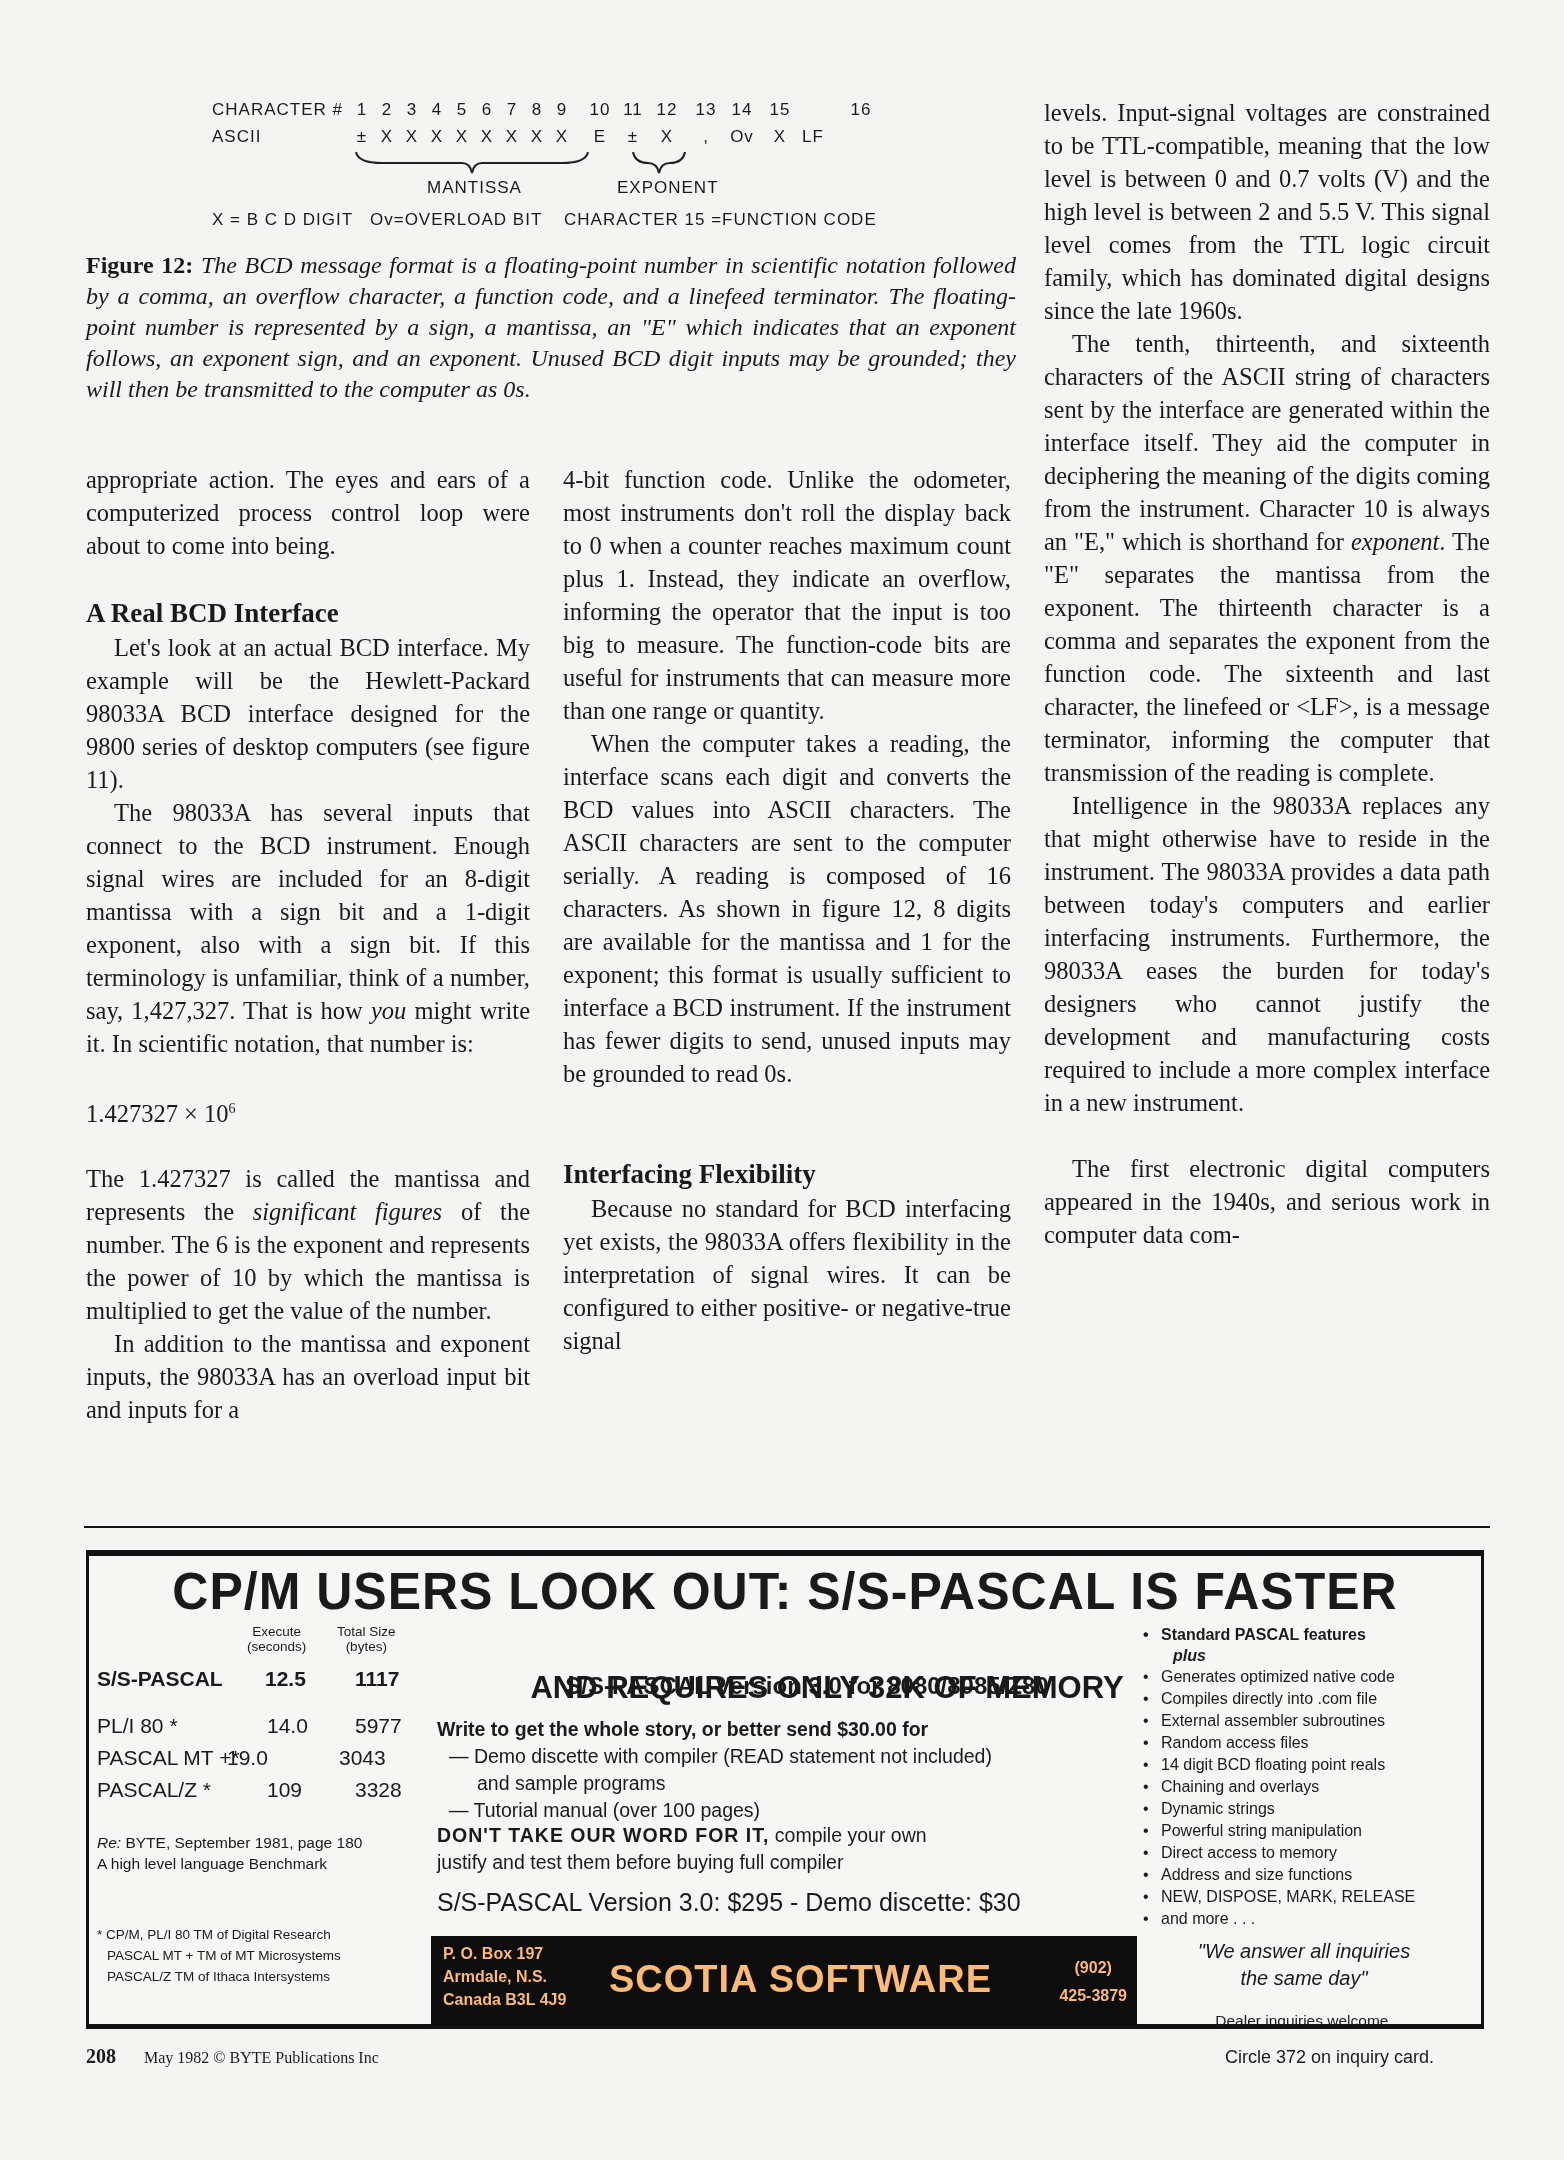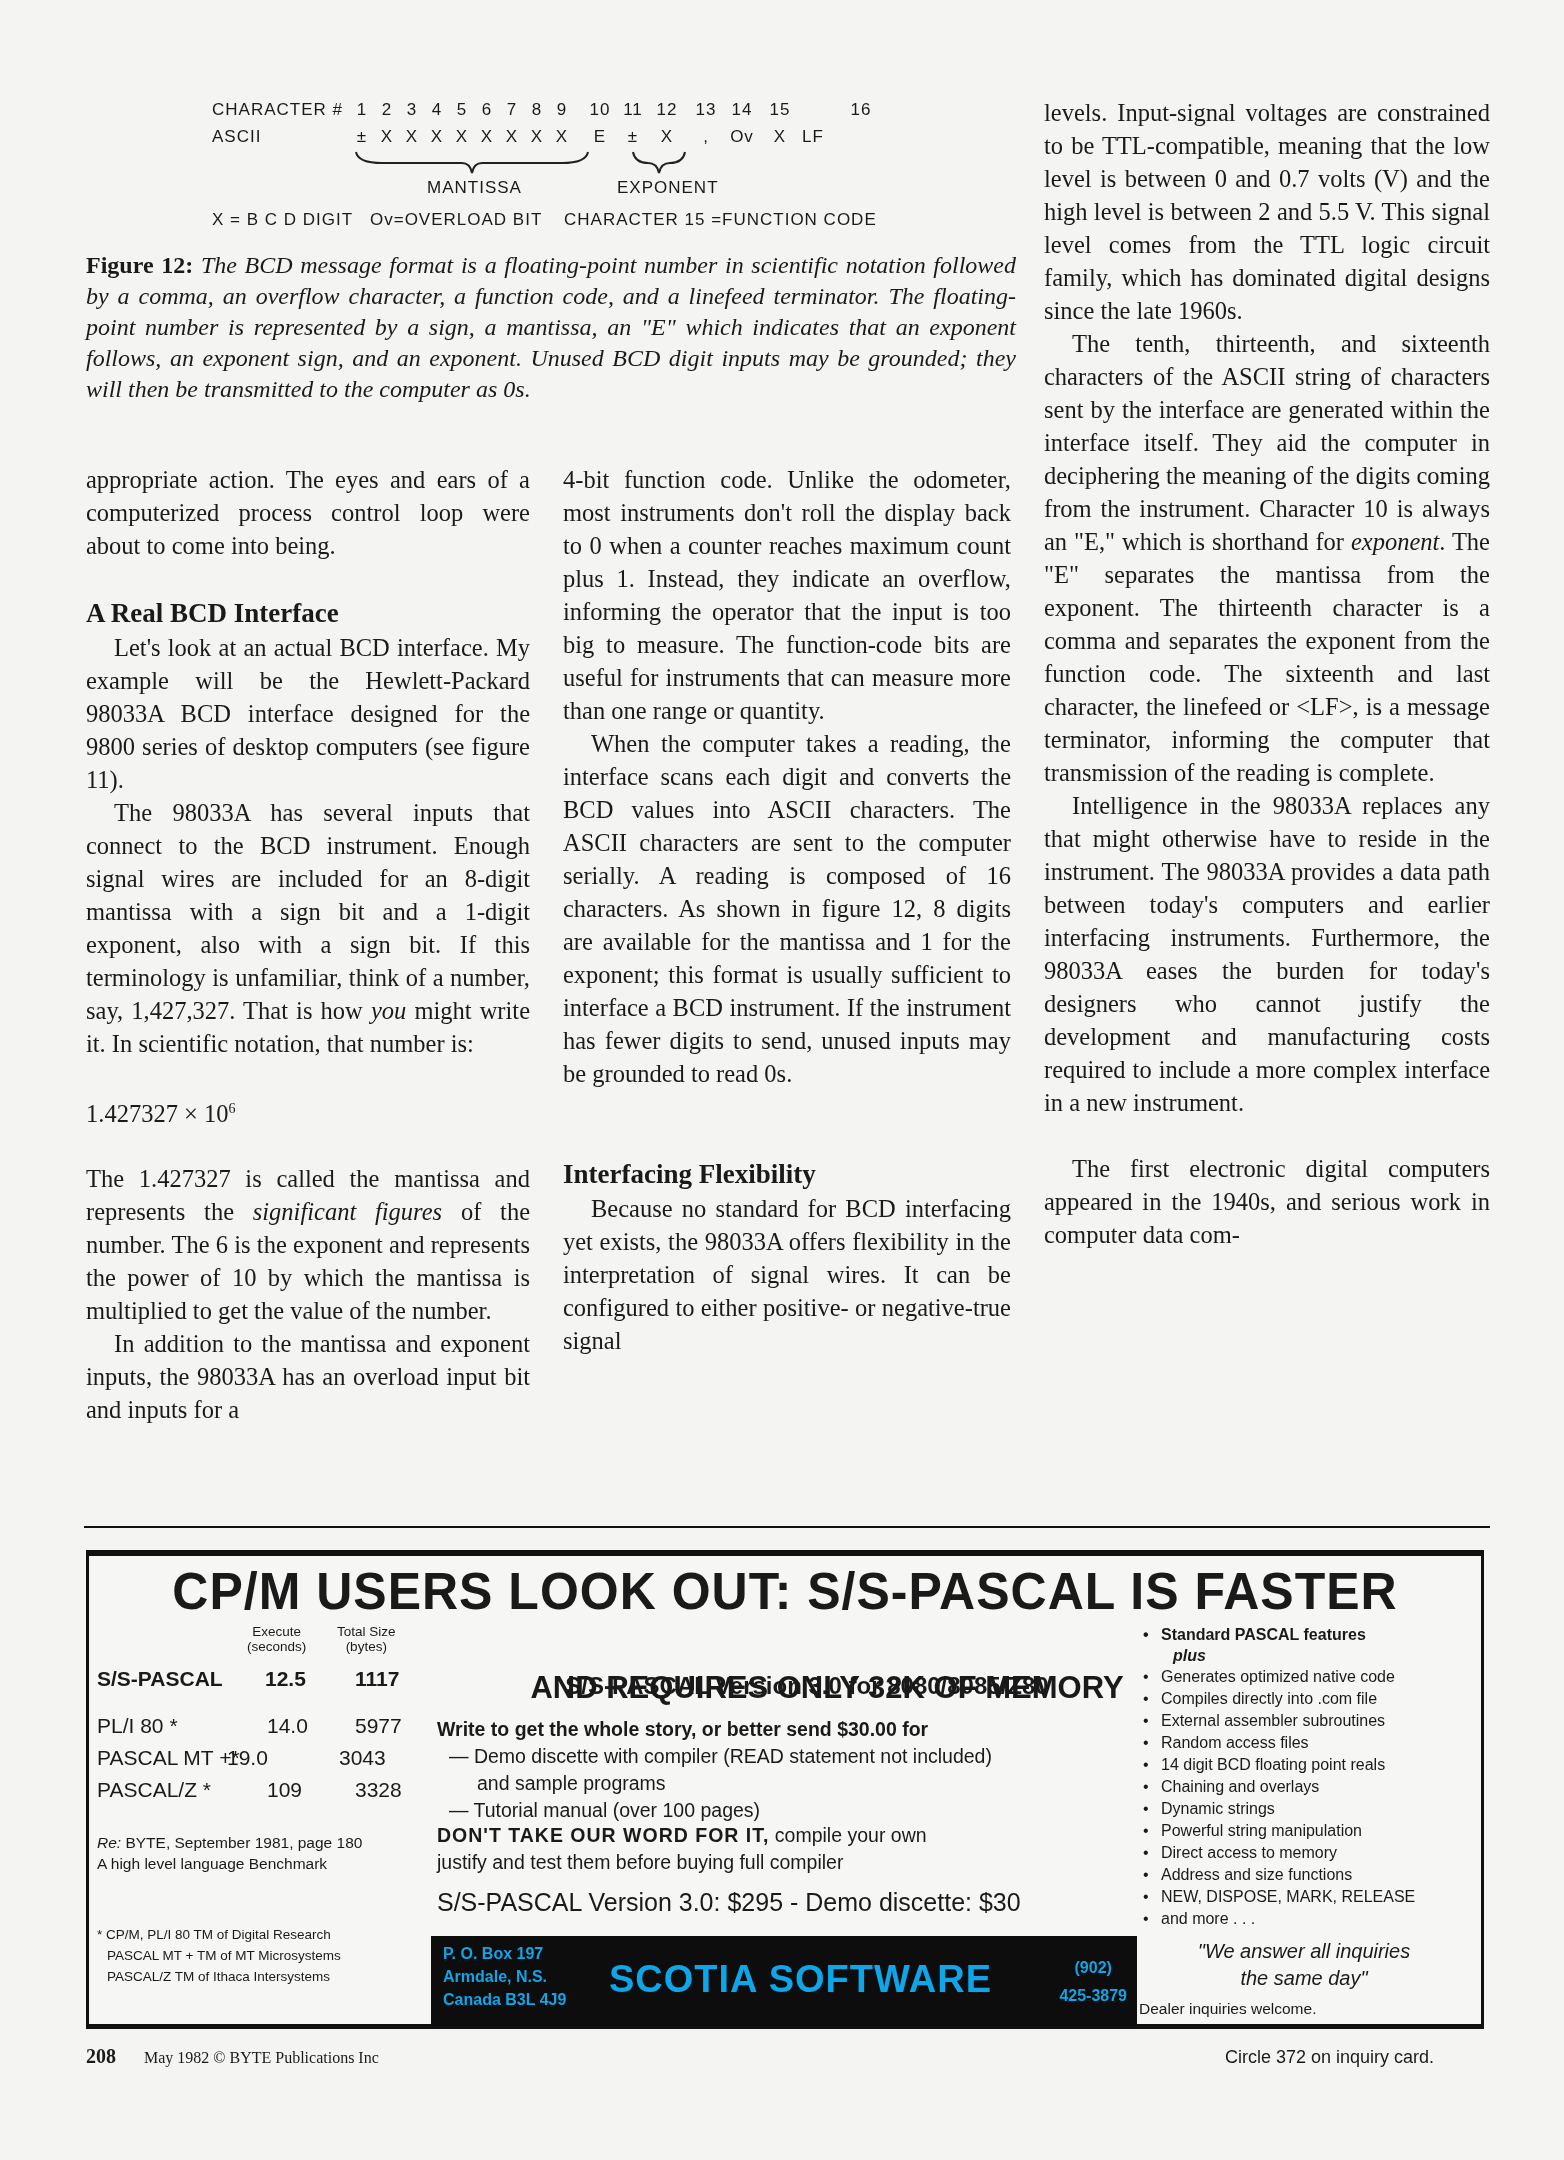--- a/index.html
+++ b/index.html
@@ -35,33 +35,33 @@
   .bench .row span { position:absolute; }
   .bench .note { position:absolute; font-size:15.5px; line-height:21px; white-space:nowrap; }
   .bench .tm { position:absolute; font-size:13.5px; line-height:21px; white-space:nowrap; }
 
   .mid { position:absolute; left:348px; top:70px; width:790px; font-family:"Liberation Sans", sans-serif; }
   .mid .h2 { position:absolute; left:0; width:780px; text-align:center; font-weight:bold; font-size:31px; white-space:nowrap; }
   .mid .h3 { position:absolute; left:0; width:740px; text-align:center; font-weight:bold; font-size:24px; white-space:nowrap; }
   .mid .line { position:absolute; white-space:nowrap; font-size:19.5px; }
   .mid .price { position:absolute; white-space:nowrap; font-size:25px; }
 
-  .addr { position:absolute; left:342px; top:380px; width:706px; height:90px; background:#0d0d0d; color:#0ea5e9; font-family:"Liberation Sans", sans-serif; }
+  .addr { position:absolute; left:342px; top:380px; width:706px; height:90px; background:#0d0d0d; color:#fdba74; font-family:"Liberation Sans", sans-serif; }
   .addr .a { position:absolute; left:12px; top:6px; font-size:16px; line-height:23px; font-weight:bold; }
   .addr .name { position:absolute; left:178px; top:22px; font-size:38px; font-weight:bold; letter-spacing:1px; }
   .addr .ph { position:absolute; right:10px; top:18px; font-size:16px; line-height:28px; font-weight:bold; text-align:center; }
 
   .feat { position:absolute; left:1050px; top:68px; width:330px; font-family:"Liberation Sans", sans-serif; font-size:16px; }
   .feat ul { list-style:none; margin:0; padding:0; }
   .feat li { position:relative; padding-left:22px; line-height:22px; white-space:nowrap; }
   .feat li::before { content:"•"; position:absolute; left:4px; }
   .feat li.first { font-weight:bold; }
   .feat .plus { padding-left:34px; font-style:italic; font-weight:bold; line-height:20px; }
   .feat .quote { text-align:center; font-style:italic; font-size:20px; line-height:27px; margin-top:8px; }
-  .feat .dealer { text-align:left; font-size:15.5px; margin-top:8px; }
+  .feat .dealer { text-align:center; font-size:15.5px; margin-top:20px; }
 
   .footer-l { left:86px; top:2045px; font-family:"Liberation Serif", serif; white-space:nowrap; }
   .footer-l .pg { font-weight:bold; font-size:20px; }
   .footer-l .pub { font-size:16px; margin-left:24px; }
   .footer-r { left:1225px; top:2047px; font-family:"Liberation Sans", sans-serif; font-size:18px; }
 </style>
 </head>
 <body>
 
 <div class="abs fig">

